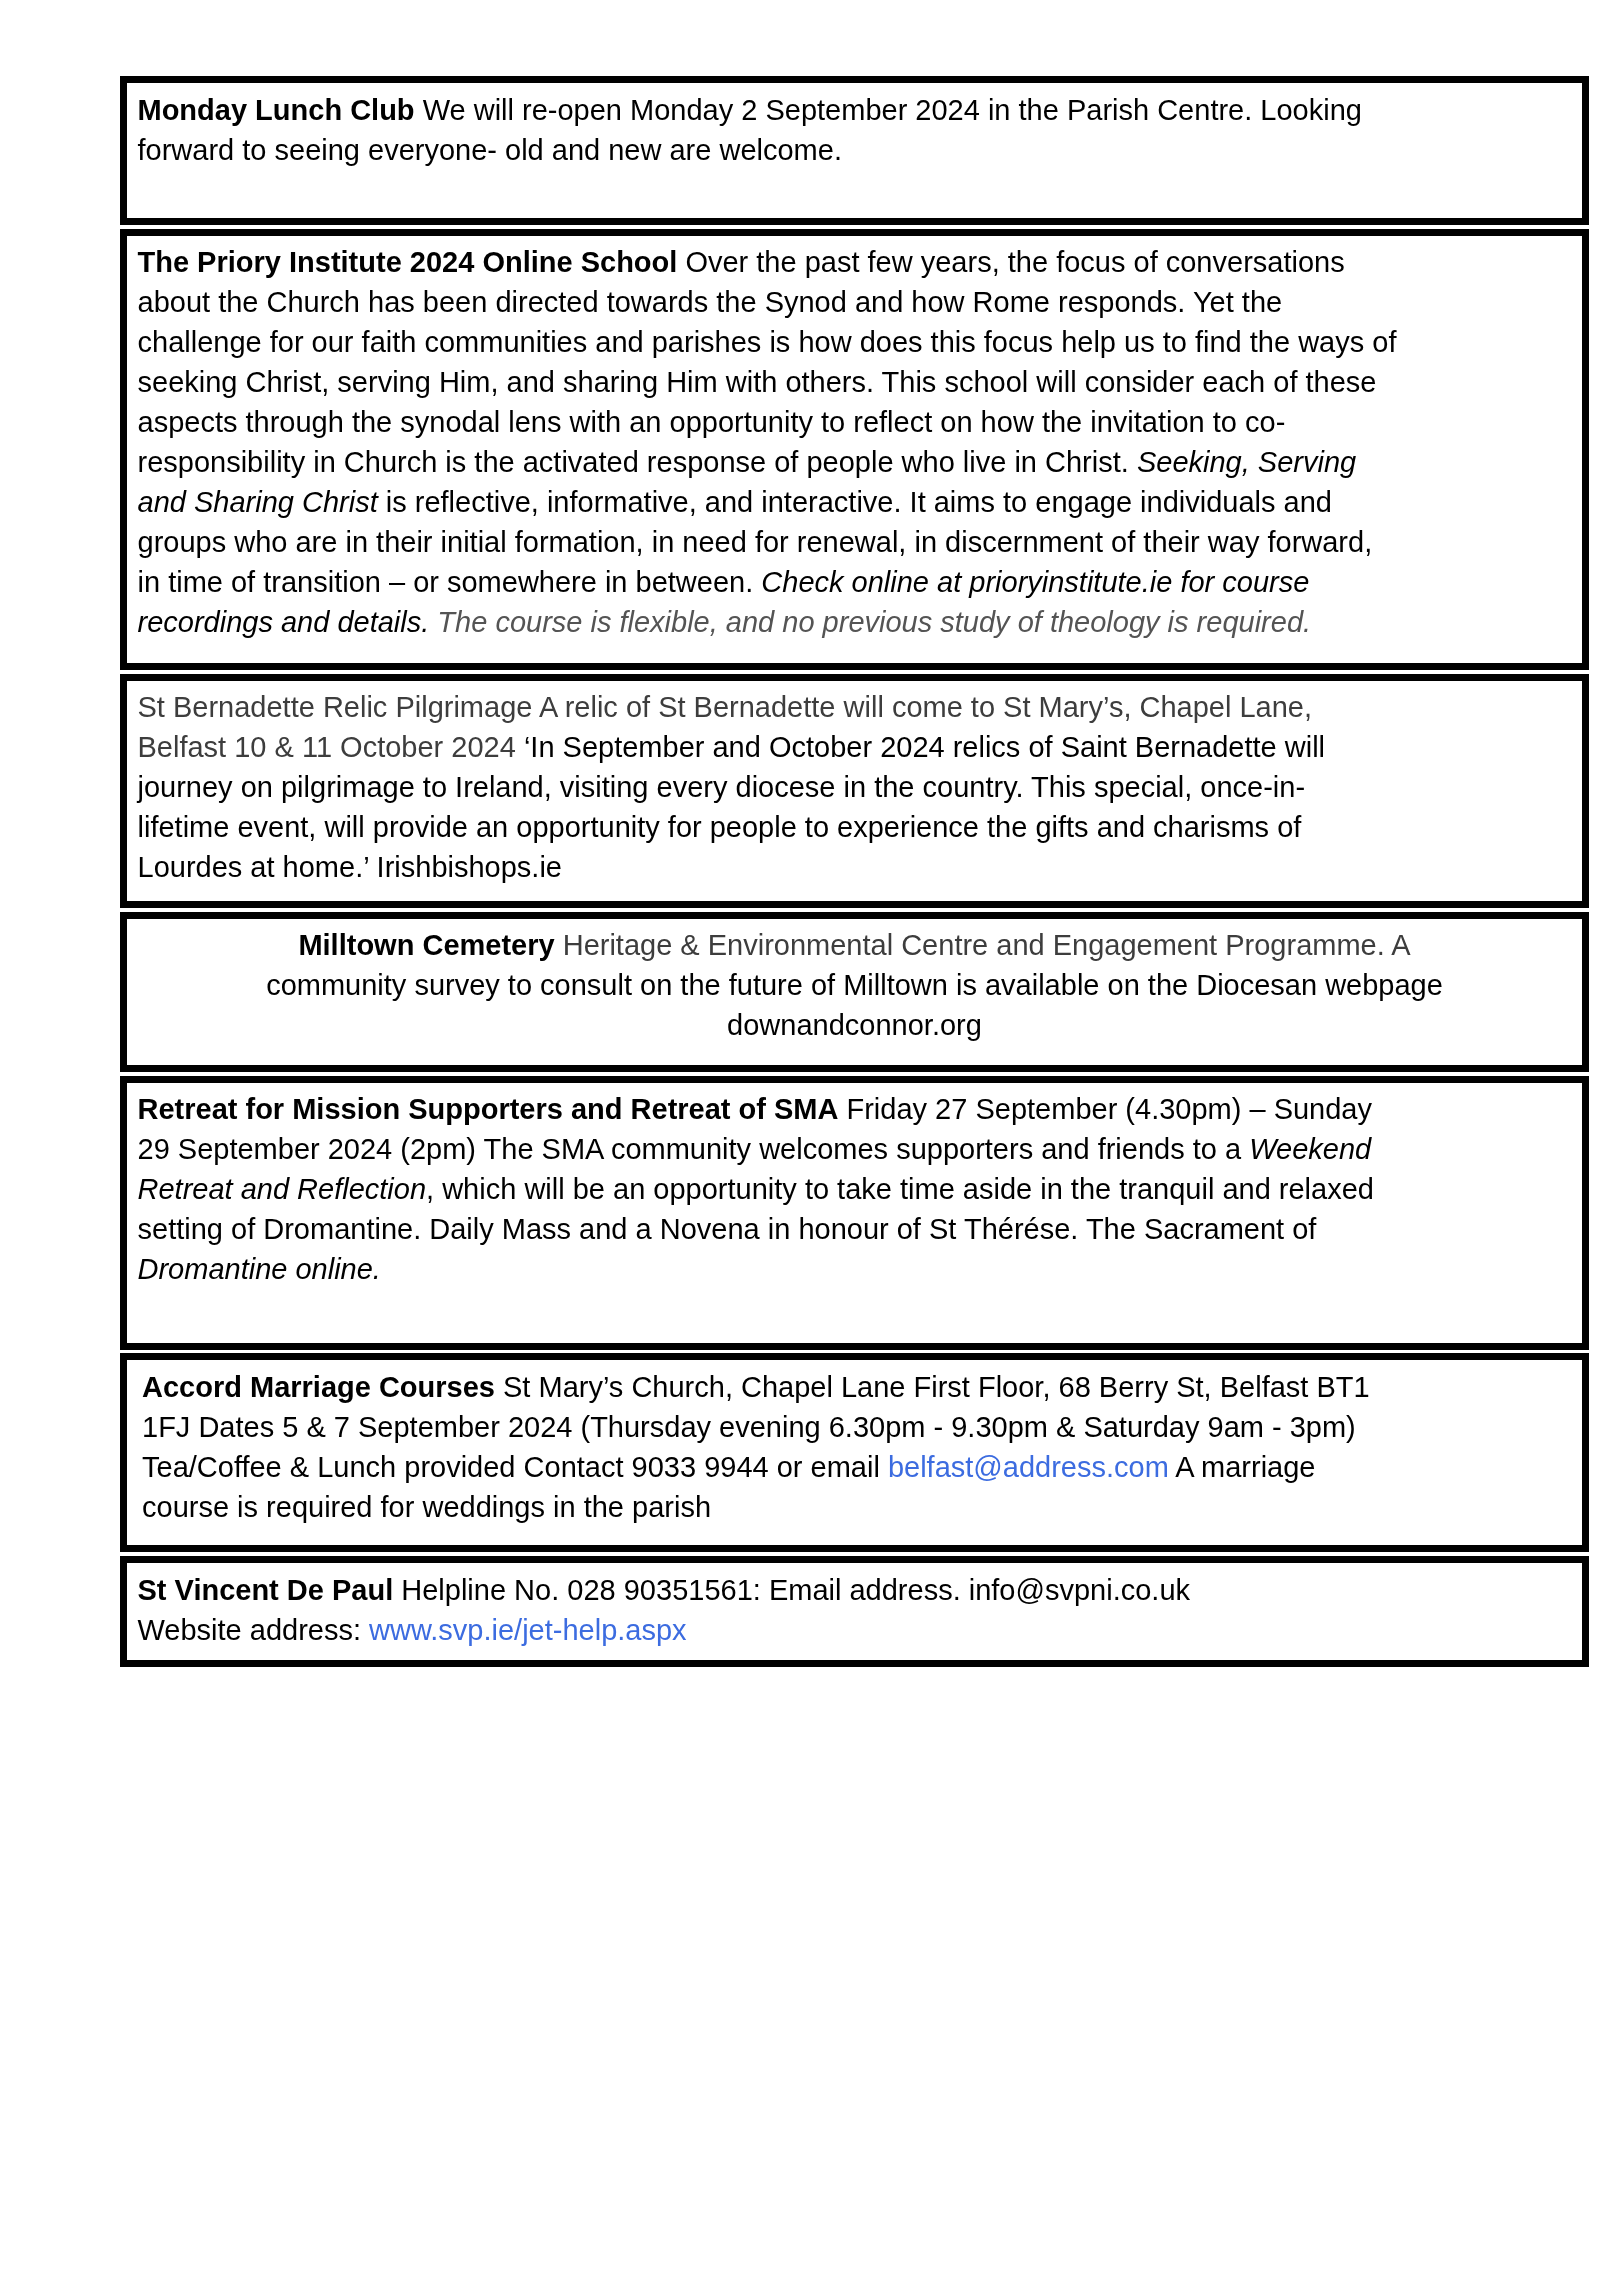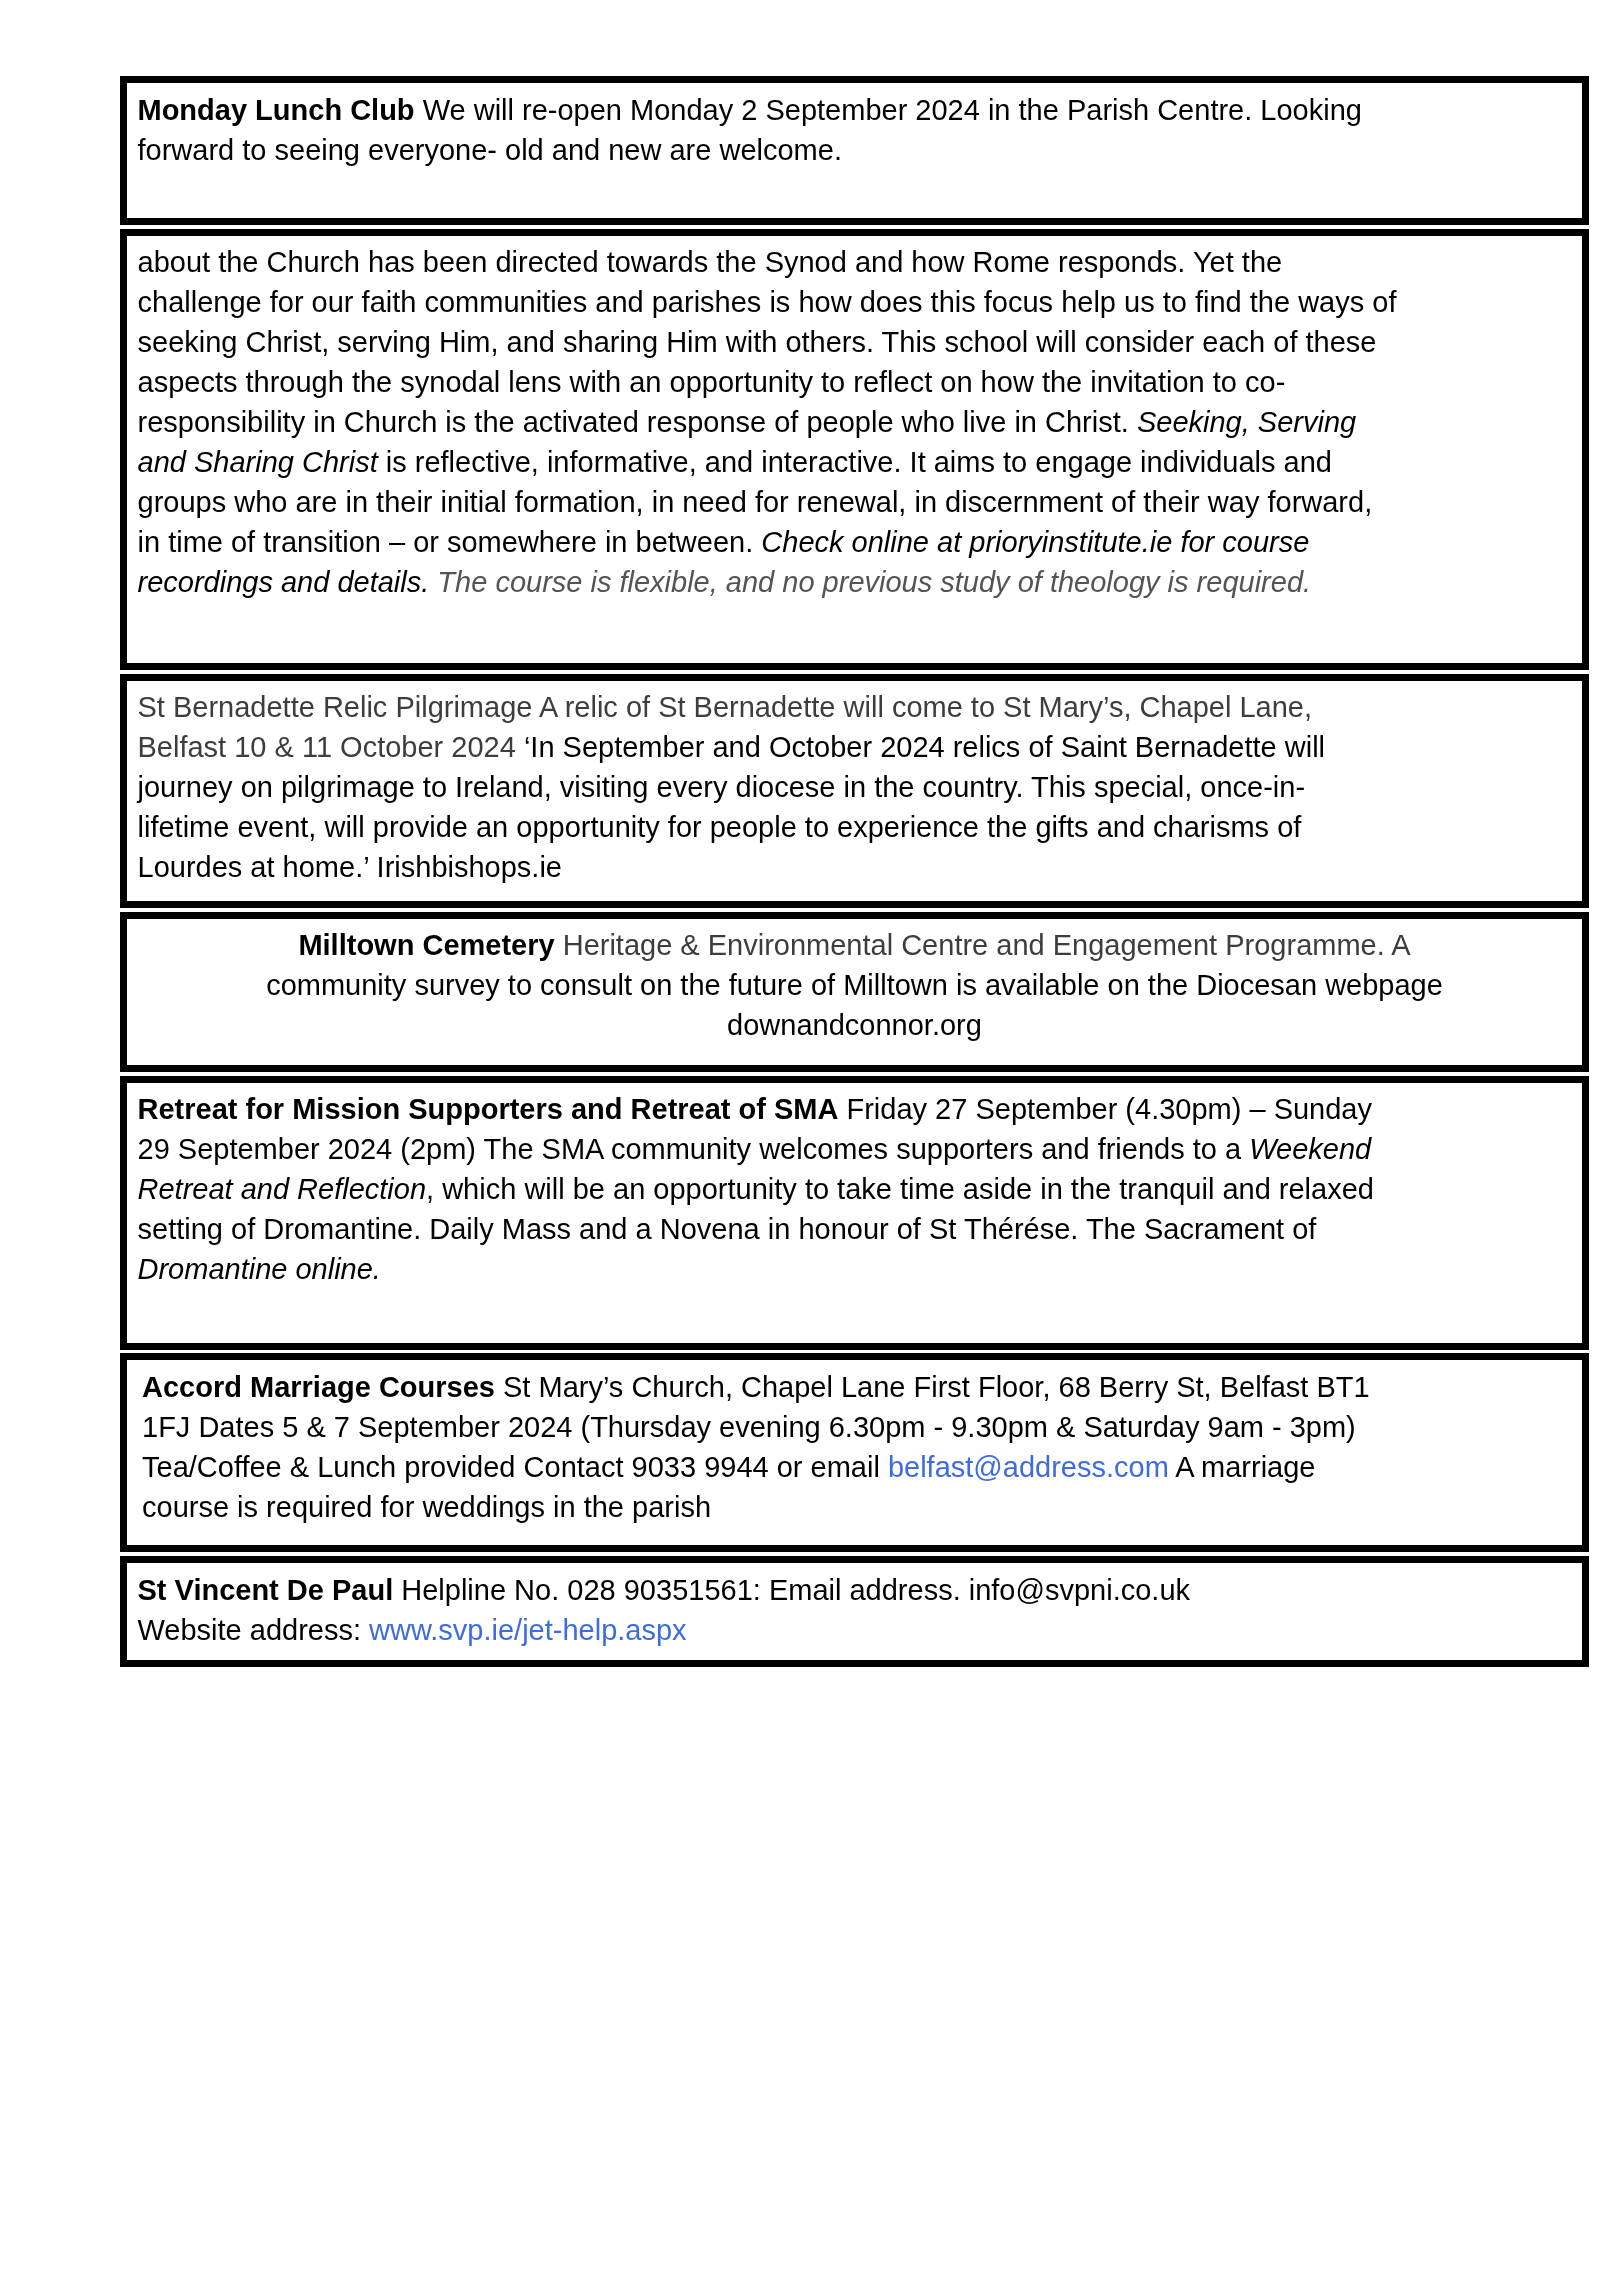--- a/index.html
+++ b/index.html
@@ -49,20 +49,21 @@
 </head>
 <body>
 
 <div class="page">
   <main class="content">
       <section class="box box--monday">
         <div class="line"><span class="seg-b">Monday Lunch Club</span><span class="seg-r"> We will re-open Monday 2 September 2024 in the Parish Centre. Looking</span></div>
         <div class="line"><span class="seg-r">forward to seeing everyone- old and new are welcome.</span></div>
       </section>
       <section class="box box--priory">
+        <div class="line"><span class="seg-b">The Priory Institute 2024 Online School</span><span class="seg-r"> Over the past few years, the focus of conversations</span></div>
         <div class="line"><span class="seg-r">about the Church has been directed towards the Synod and how Rome responds. Yet the</span></div>
         <div class="line"><span class="seg-r">challenge for our faith communities and parishes is how does this focus help us to find the ways of</span></div>
         <div class="line"><span class="seg-r">seeking Christ, serving Him, and sharing Him with others. This school will consider each of these</span></div>
         <div class="line"><span class="seg-r">aspects through the synodal lens with an opportunity to reflect on how the invitation to co-</span></div>
         <div class="line"><span class="seg-r">responsibility in Church is the activated response of people who live in Christ. </span><span class="seg-i">Seeking, Serving</span></div>
         <div class="line"><span class="seg-i">and Sharing Christ</span><span class="seg-r"> is reflective, informative, and interactive. It aims to engage individuals and</span></div>
         <div class="line"><span class="seg-r">groups who are in their initial formation, in need for renewal, in discernment of their way forward,</span></div>
         <div class="line"><span class="seg-r">in time of transition – or somewhere in between. </span><span class="seg-i">Check online at prioryinstitute.ie for course</span></div>
         <div class="line"><span class="seg-i">recordings and details.</span><span class="seg-ig"> The course is flexible, and no previous study of theology is required.</span></div>
       </section>

